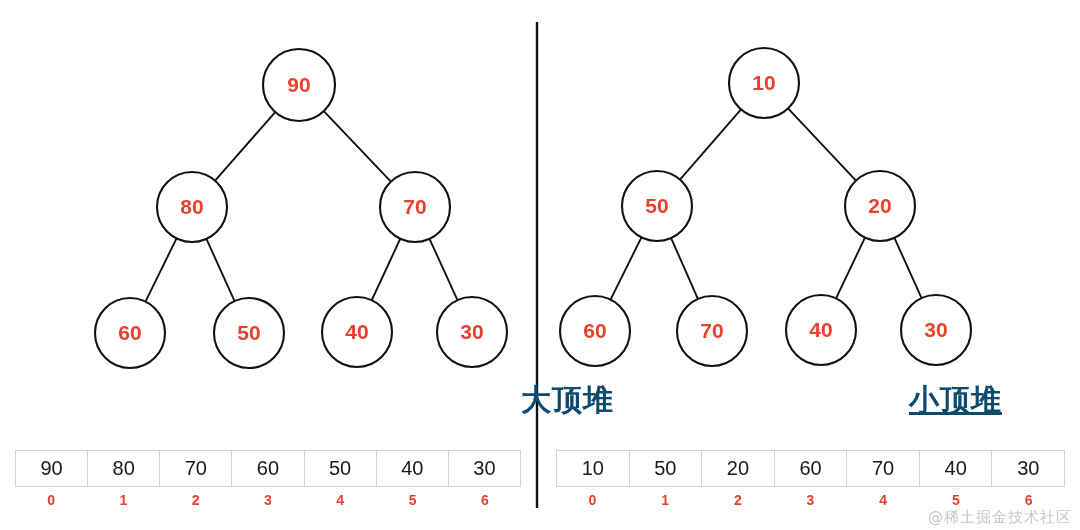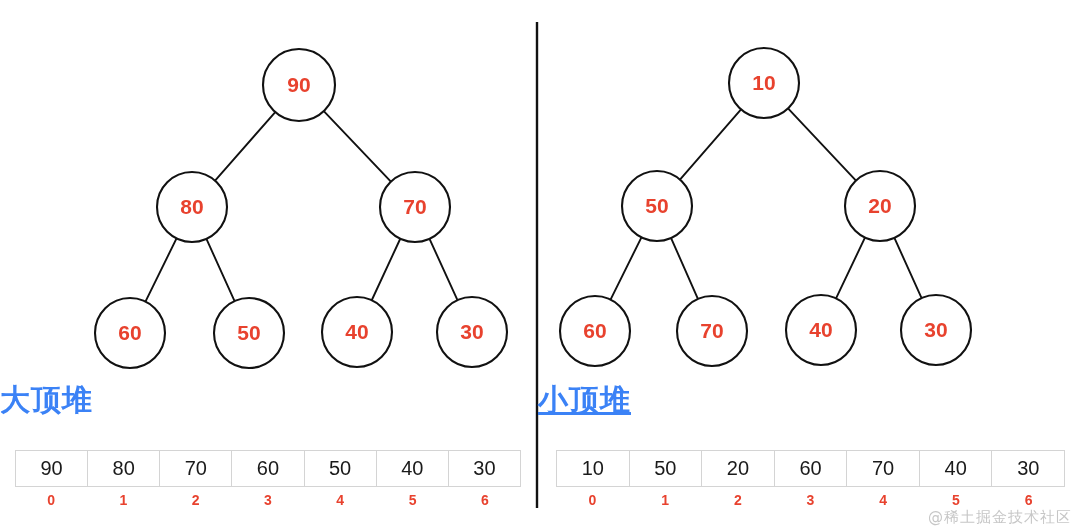--- a/index.html
+++ b/index.html
@@ -43,28 +43,29 @@
   .node-text {
     fill: #e8422e;
     font-family: "Liberation Sans", "DejaVu Sans", sans-serif;
     font-size: 21px;
     font-weight: 700;
     text-anchor: middle;
     dominant-baseline: middle;
   }
   .heap-caption {
     position: absolute;
-    color: #3b82f6;
+    color: #0c4a6e;
     font-family: "DejaVu Sans", "Liberation Sans", sans-serif;
     font-size: 30px;
     font-weight: 700;
     letter-spacing: 1px;
     white-space: nowrap;
-    text-align: left;
+    text-align: right;
     line-height: 1;
+    padding-left: 16px;
   }
   .array-block {
     position: absolute;
   }
   .array-row {
     display: flex;
     border: 1px solid #d4d4d4;
     border-right: none;
     background: #ffffff;
     box-sizing: border-box;

